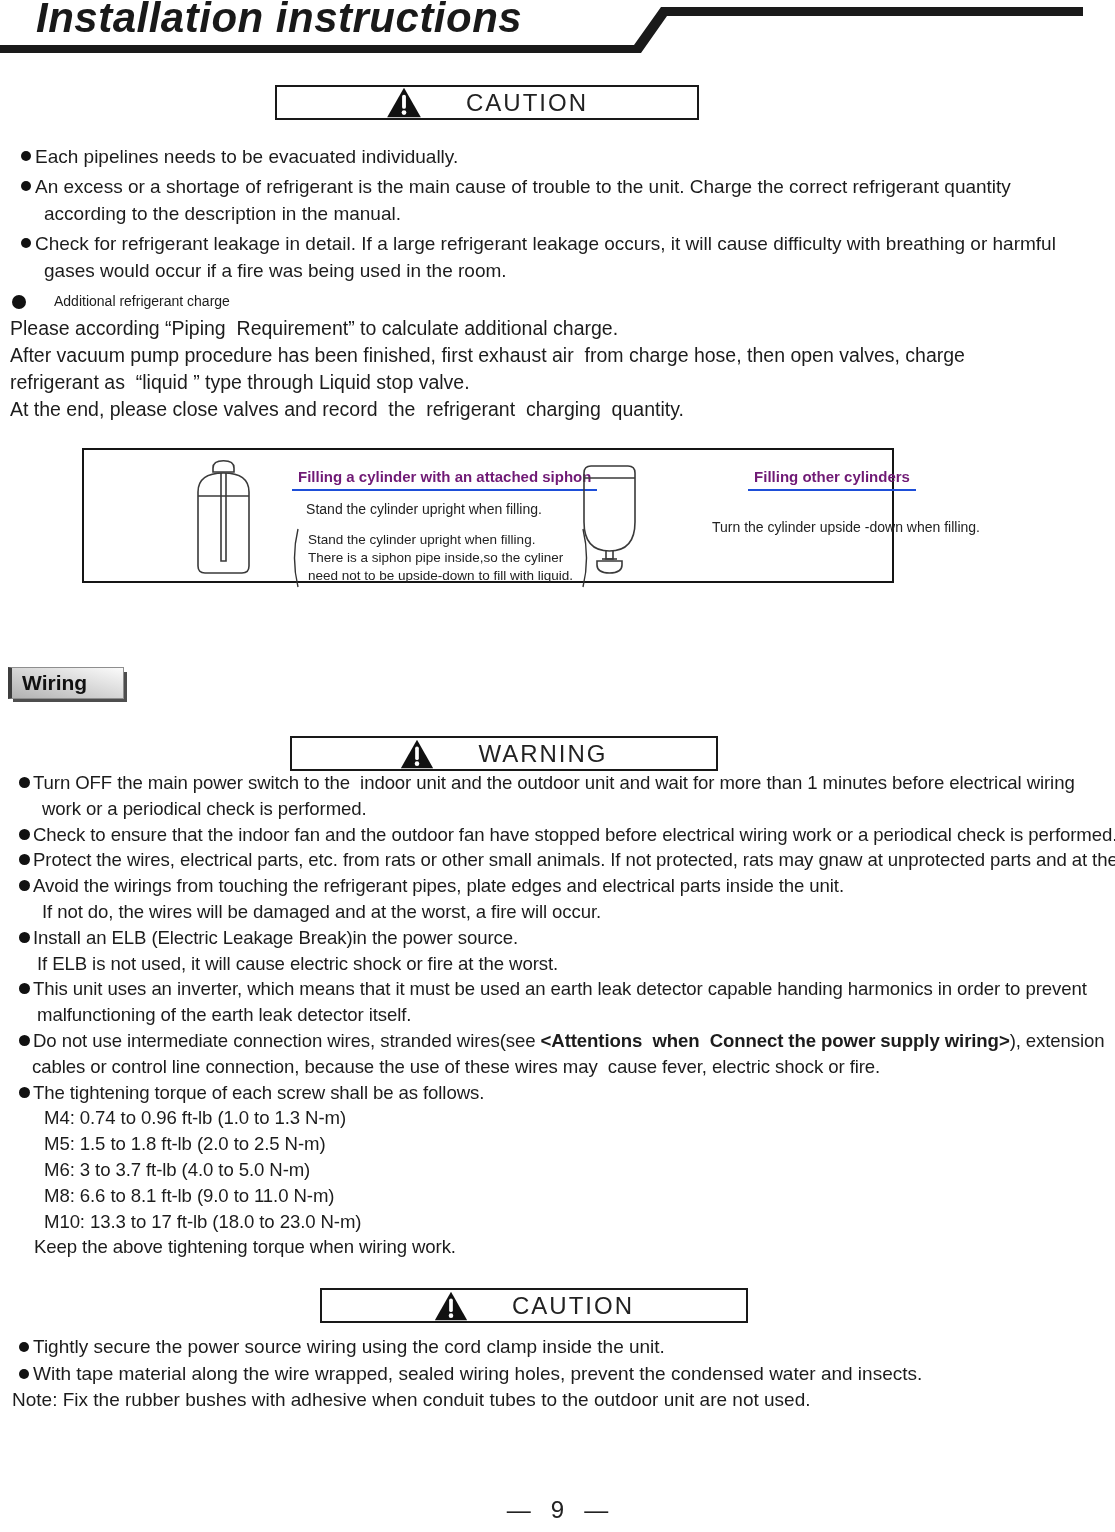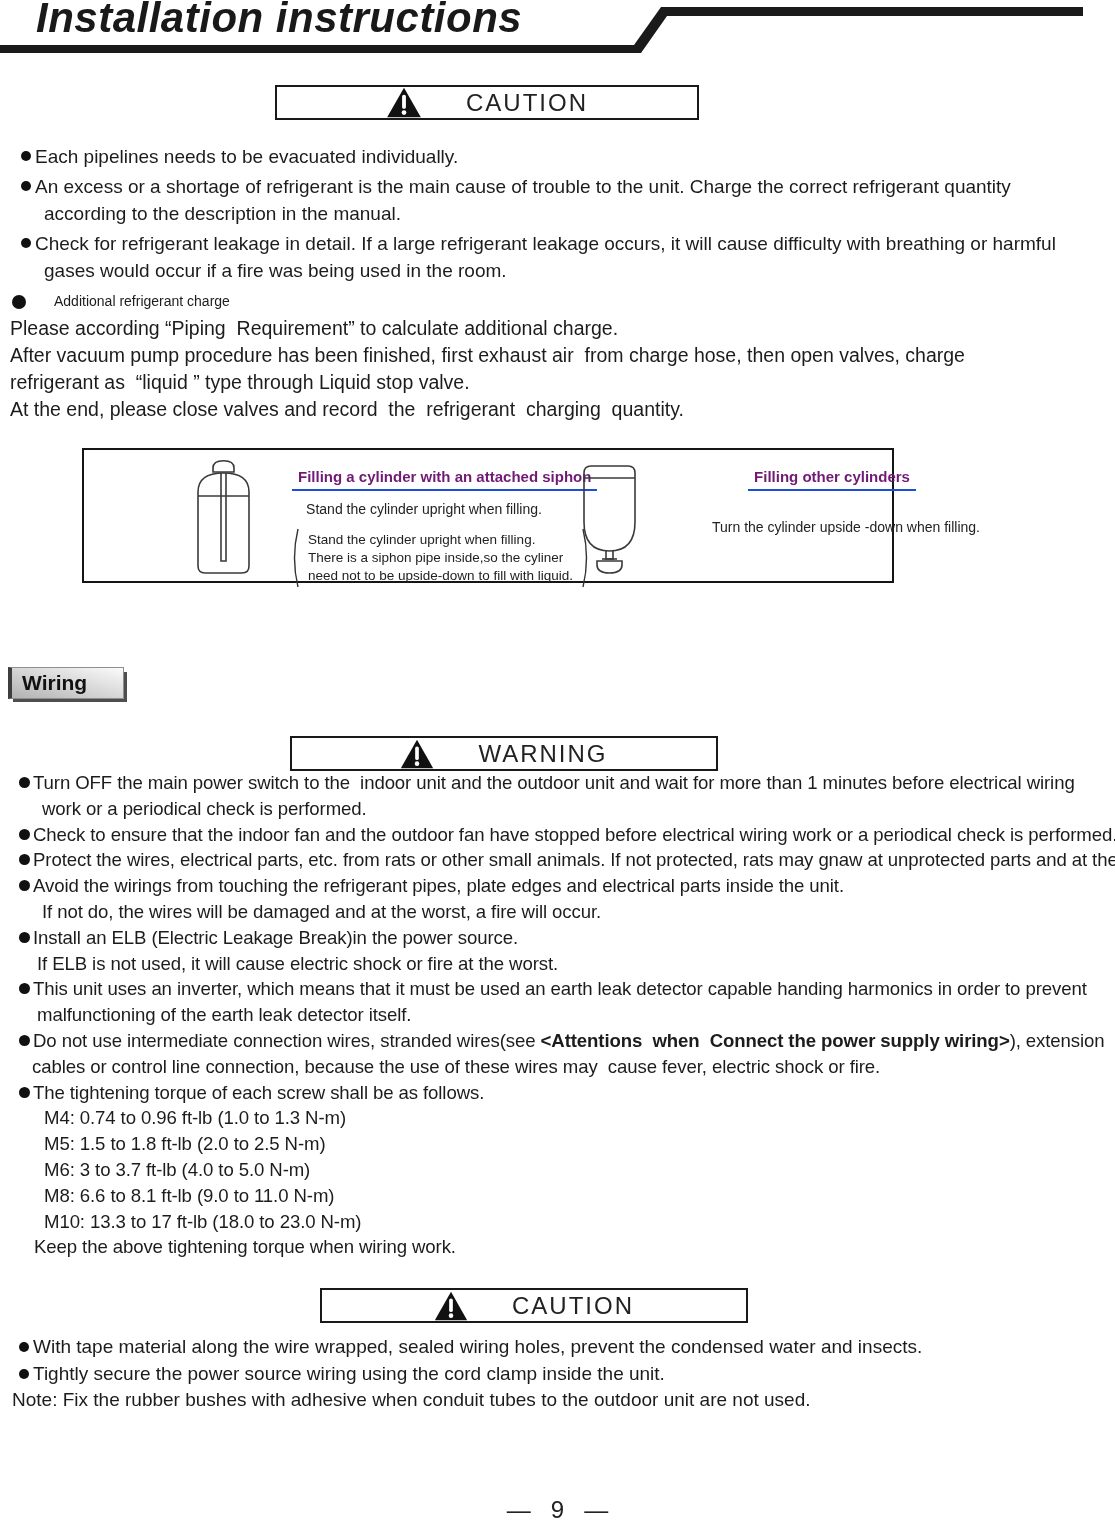--- a/index.html
+++ b/index.html
@@ -198,20 +198,20 @@
 <div class="abs alert-box" style="left:320px;top:1288px;width:428px;height:35px;">
   <svg width="34" height="30" viewBox="0 0 24 21">
     <polygon points="12,0.5 23.4,20.5 0.6,20.5" fill="#111"></polygon>
     <line x1="12" y1="6.5" x2="12" y2="13.5" stroke="#fff" stroke-width="2.6" stroke-linecap="round"></line>
     <circle cx="12" cy="17.3" r="1.6" fill="#fff"></circle>
   </svg>
   <span class="alert-label">CAUTION</span>
 </div>
 
 <div class="abs blist" id="finallist">
+  <div class="bl"><span class="ln">Tightly secure the power source wiring using the cord clamp inside the unit.</span></div>
   <div class="bl"><span class="ln">With tape material along the wire wrapped, sealed wiring holes, prevent the condensed water and insects.</span></div>
-  <div class="bl"><span class="ln">Tightly secure the power source wiring using the cord clamp inside the unit.</span></div>
   <div class="note"><span class="ln">Note: Fix the rubber bushes with adhesive when conduit tubes to the outdoor unit are not used.</span></div>
 </div>
 
 <div class="abs" id="footer">
   <span>—</span><span class="num">9</span><span>—</span>
 </div>
 
 </body></html>

